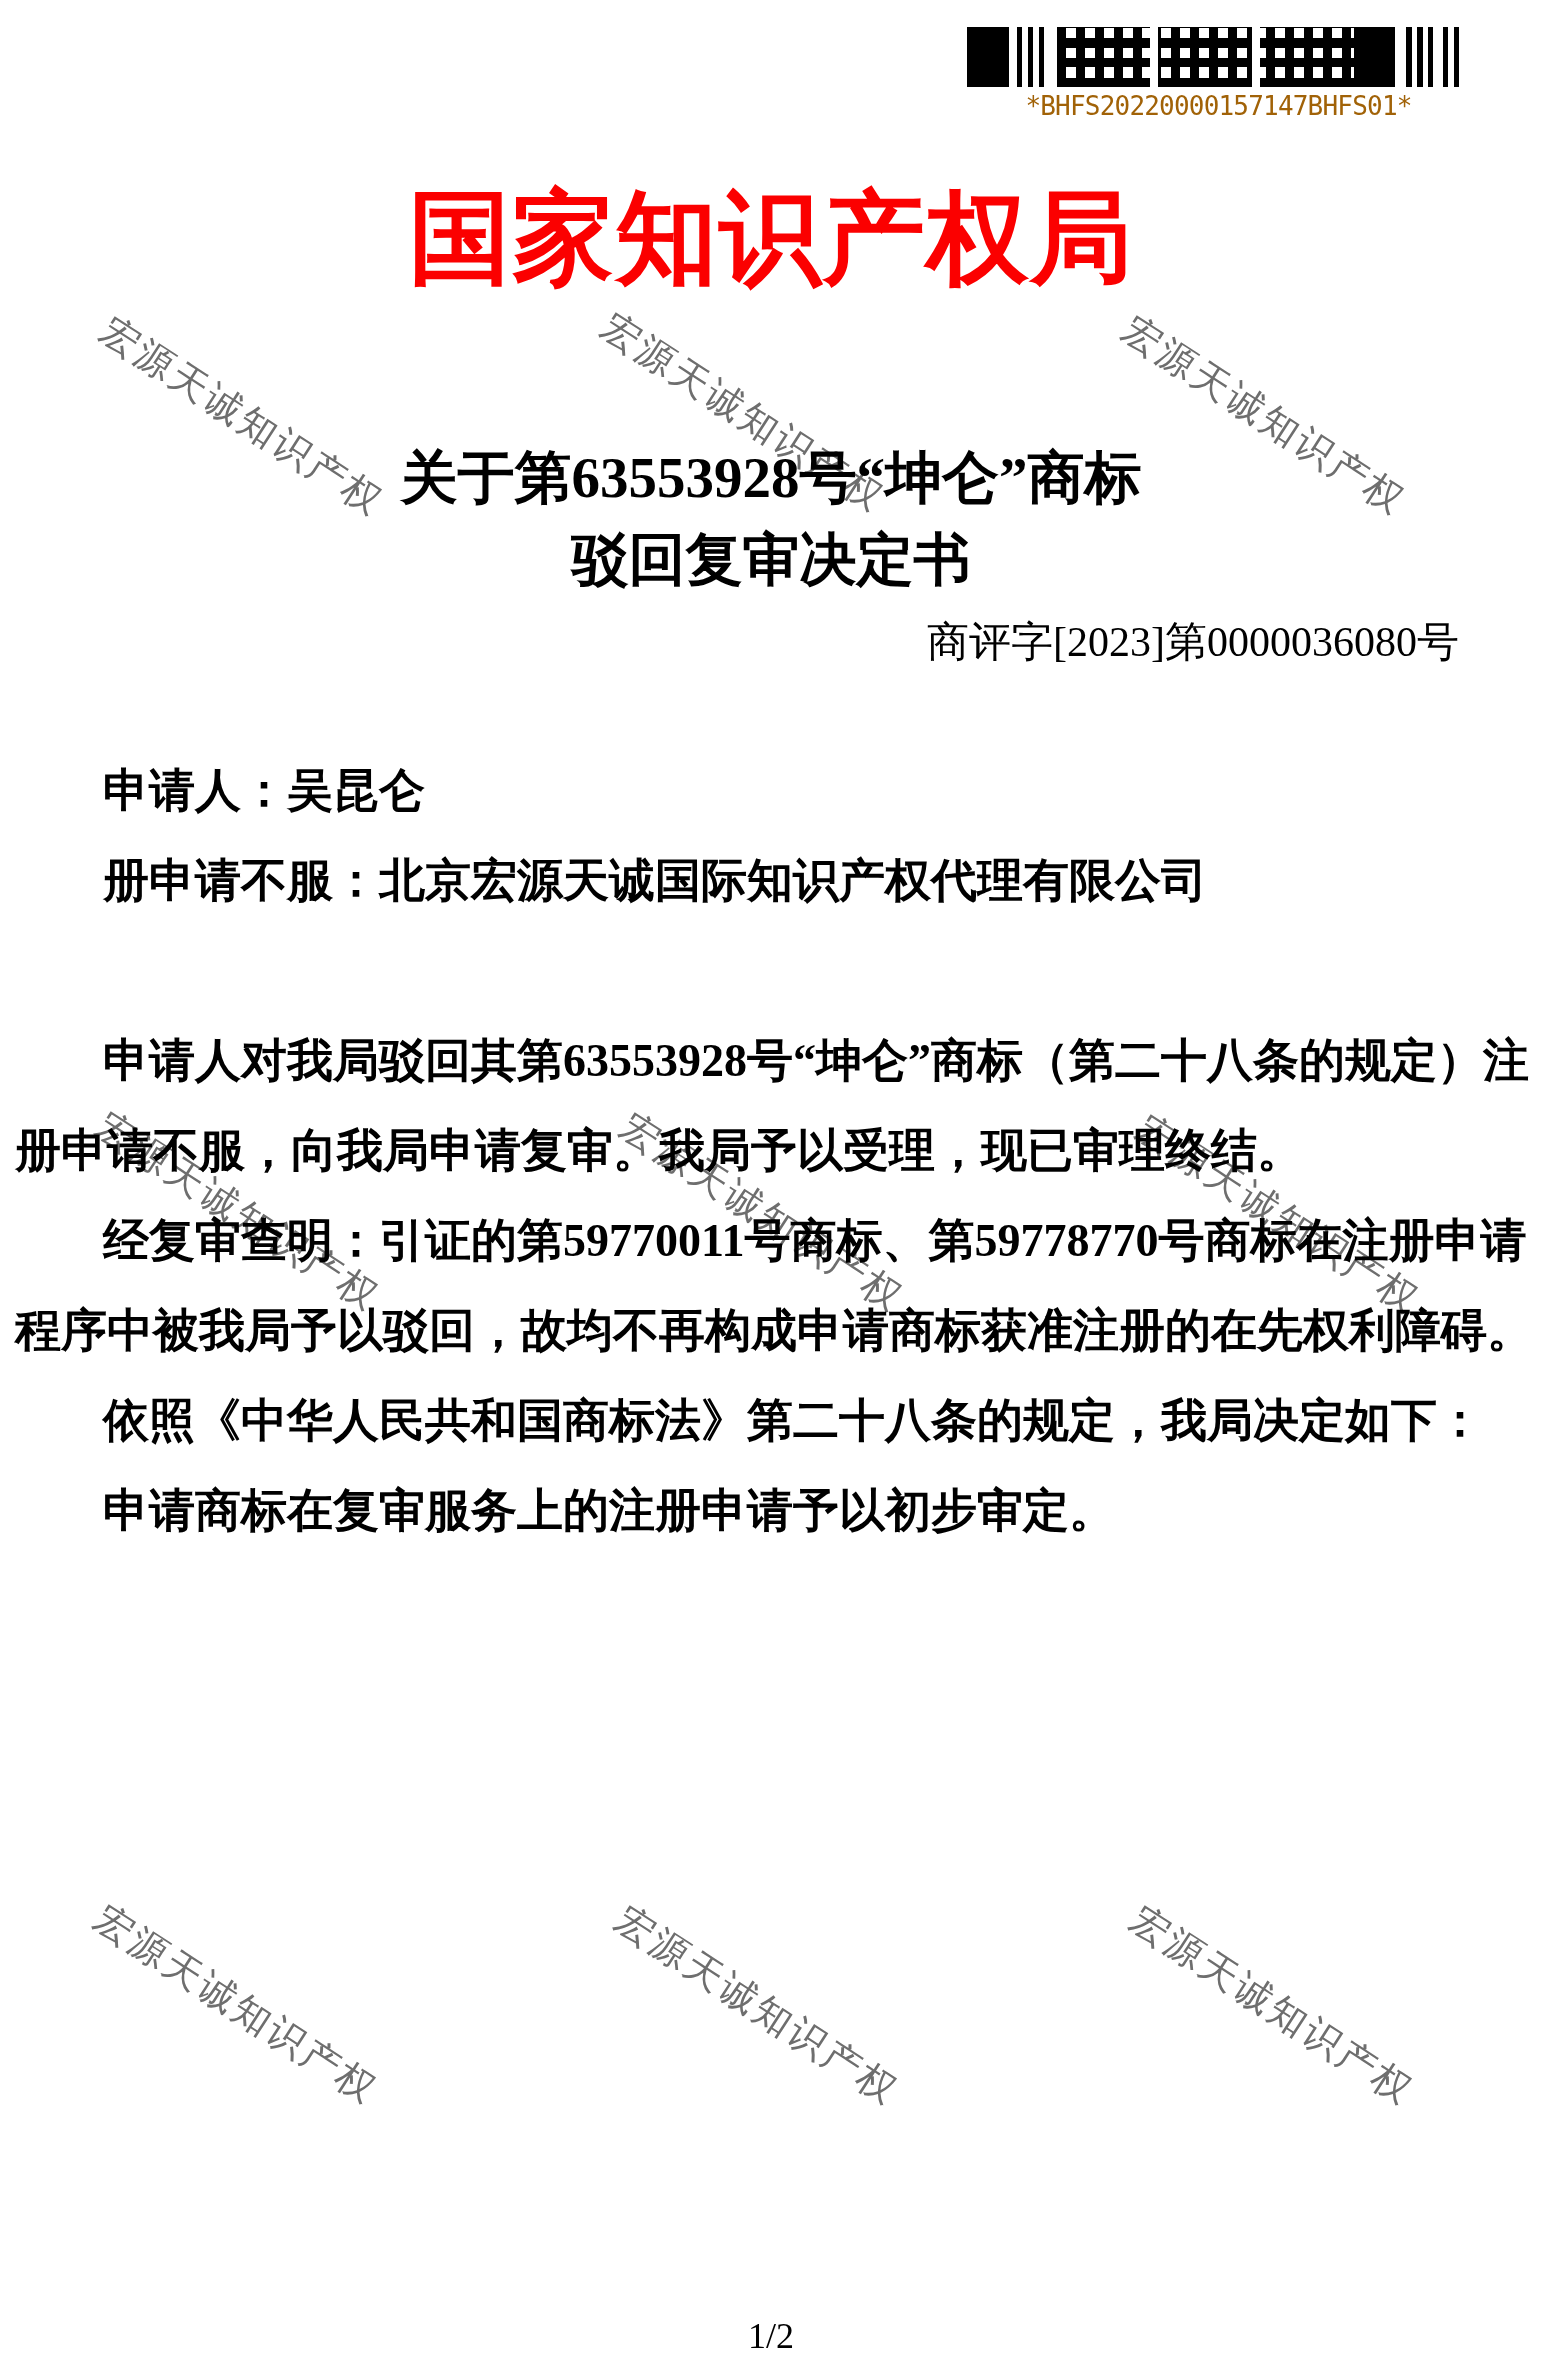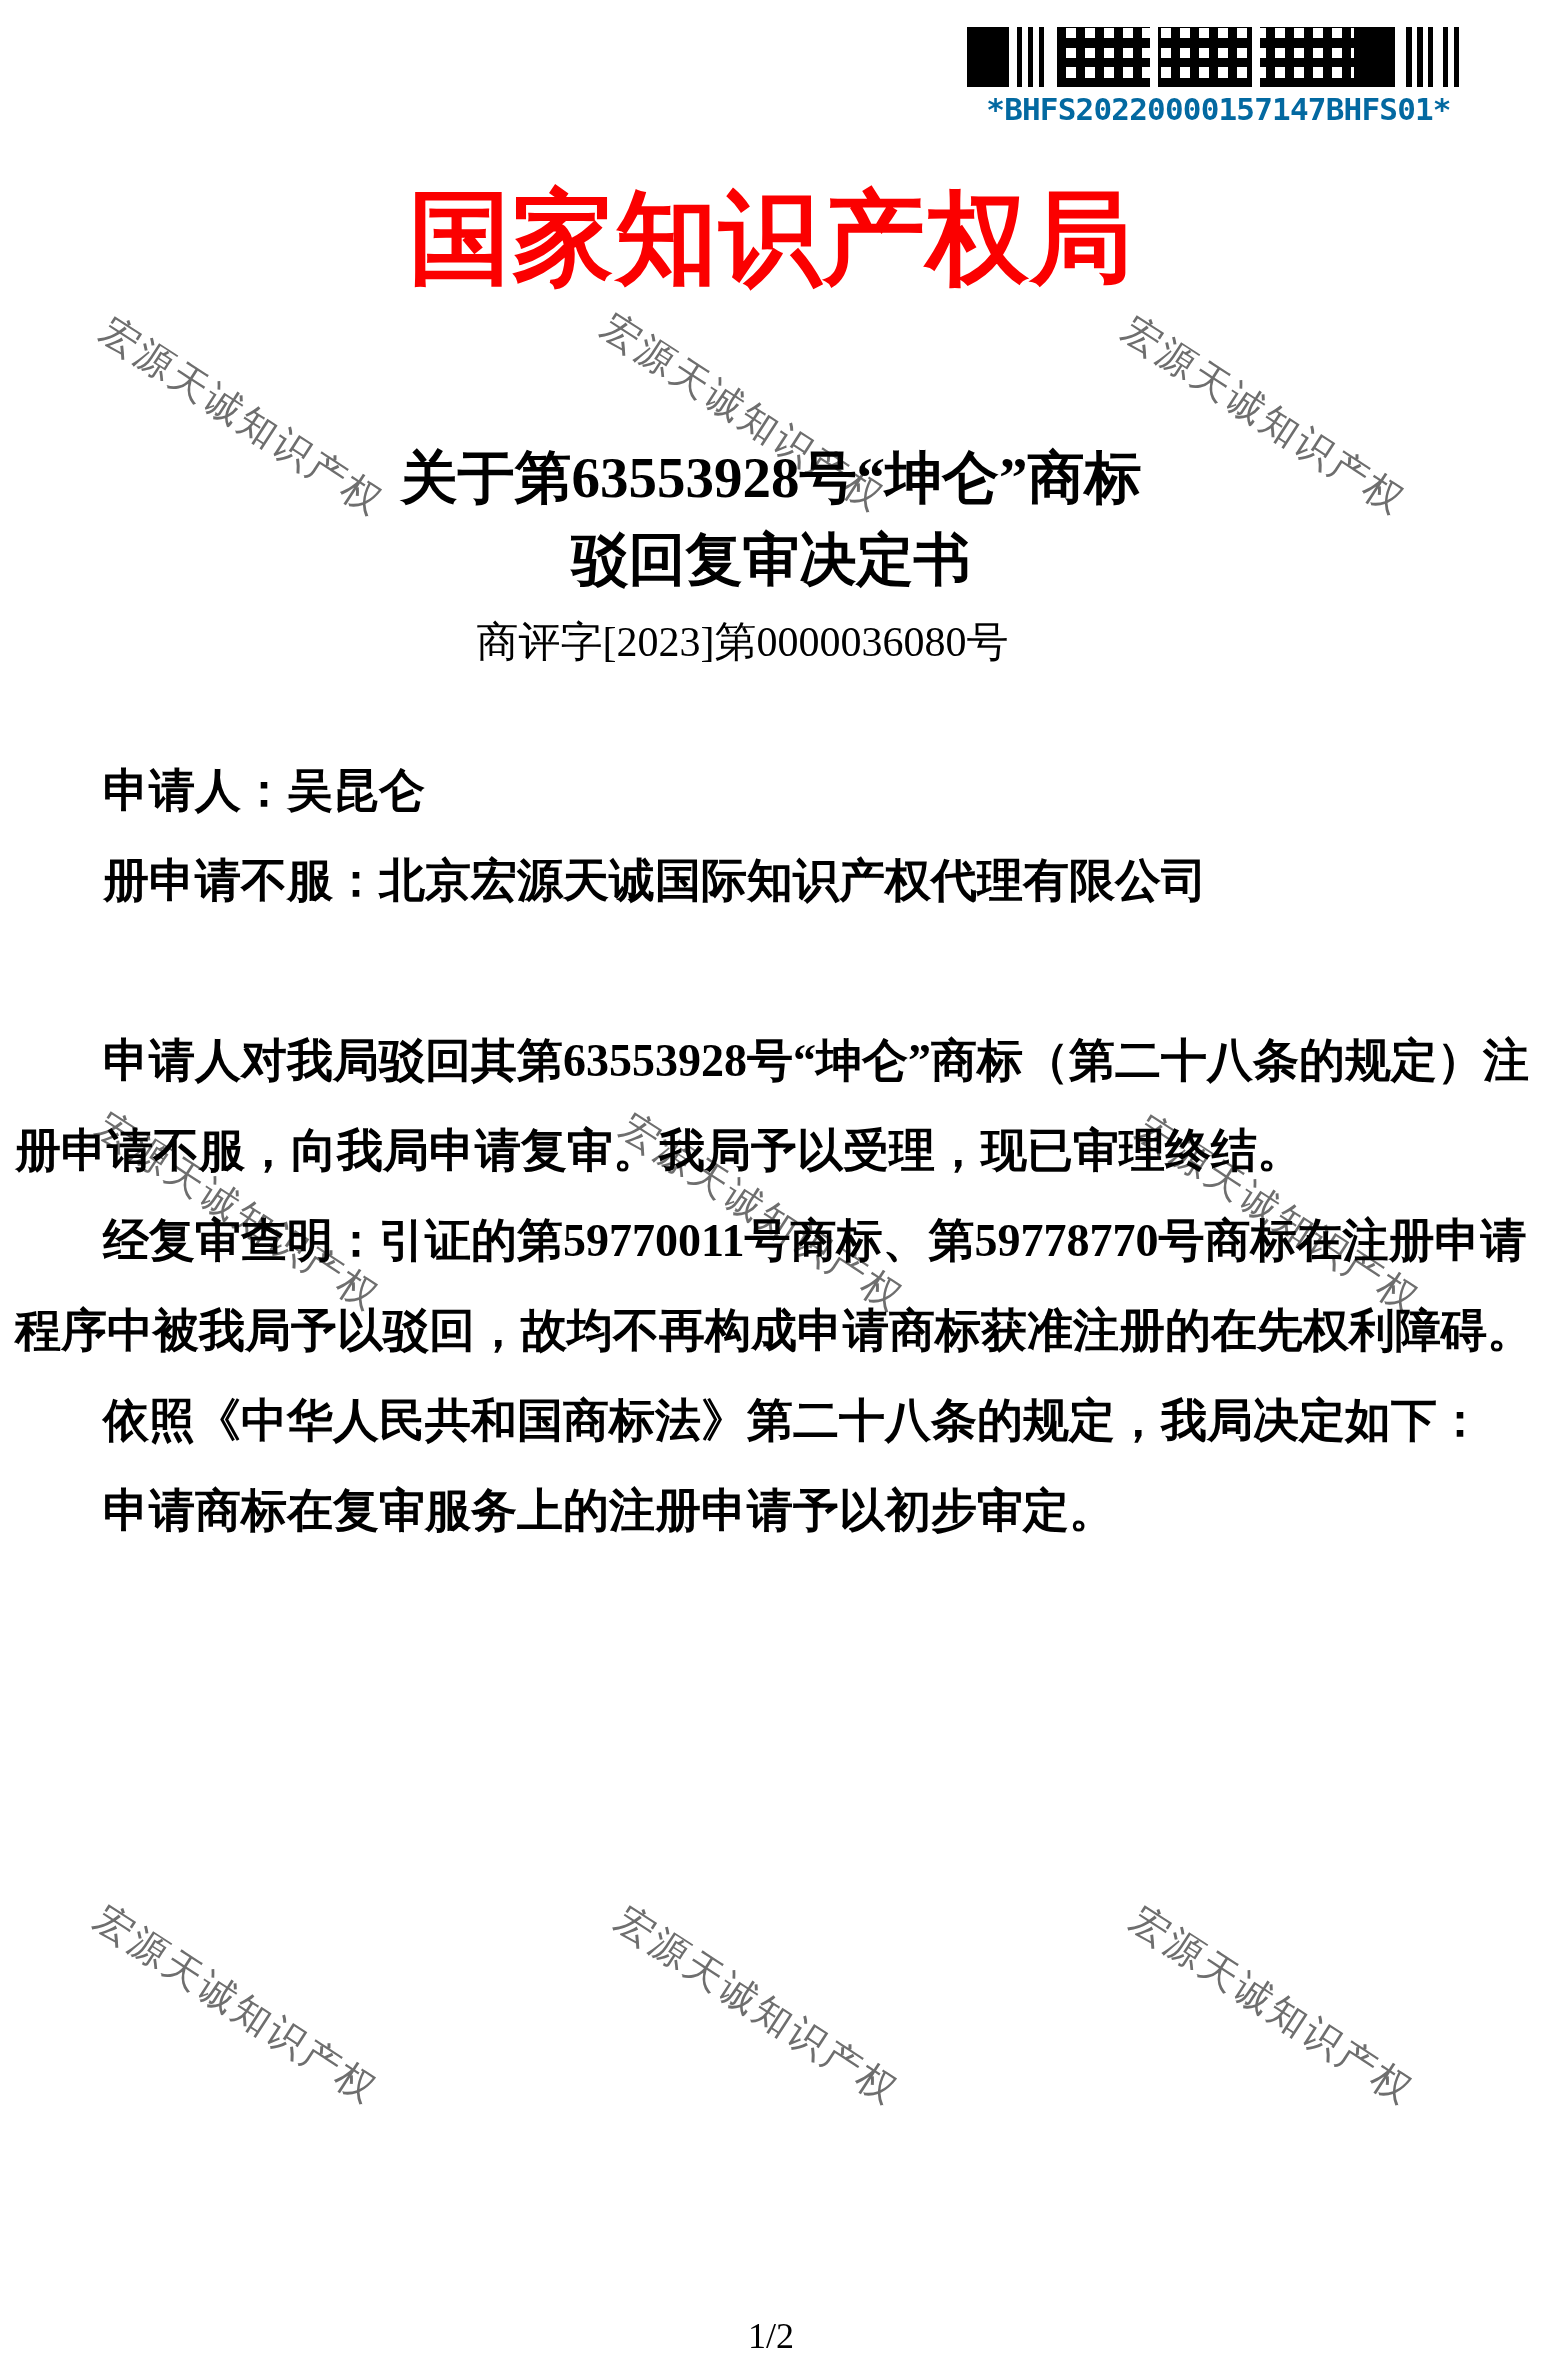--- a/index.html
+++ b/index.html
@@ -41,24 +41,24 @@
     background-image:
       linear-gradient(90deg, transparent 0 93px, #fff 93px 101px, transparent 101px 195px, #fff 195px 203px, transparent 203px 297px),
       repeating-linear-gradient(90deg, #000 0 9.4px, transparent 9.4px 19px),
       repeating-linear-gradient(0deg, #000 0 9.4px, #fff 9.4px 19.6px);
   }
   .bc-gap { background: #fff; }
   .barcode-text {
     margin-top: 3.9px;
     text-align: center;
     font-family: "DejaVu Sans Mono", "Liberation Mono", monospace;
-    font-weight: bold;
-    font-size: 31px;
+    font-weight: normal;
+    font-size: 26px;
     letter-spacing: -0.8px;
-    color: #0369a1;
+    color: #a16207;
     white-space: nowrap;
   }
 
   
   .agency-title {
     position: absolute;
     left: 0; right: 0; top: 171px;
     text-align: center;
     font-family: "Liberation Sans", "DejaVu Sans", sans-serif;
     font-weight: bold;
@@ -74,22 +74,22 @@
     text-align: center;
     font-weight: bold;
     font-size: 57px;
     line-height: 82px;
     color: #000;
   }
 
   
   .ref-number {
     position: absolute;
-    left: 0; right: 57px; top: 614px;
-    text-align: center;
+    left: 0; right: 83px; top: 614px;
+    text-align: right;
     font-size: 42px;
     color: #000;
   }
 
   
   .body-text {
     position: absolute;
     left: 15px; right: 13.3px; top: 746px;
     font-size: 46px;
     line-height: 90px;

